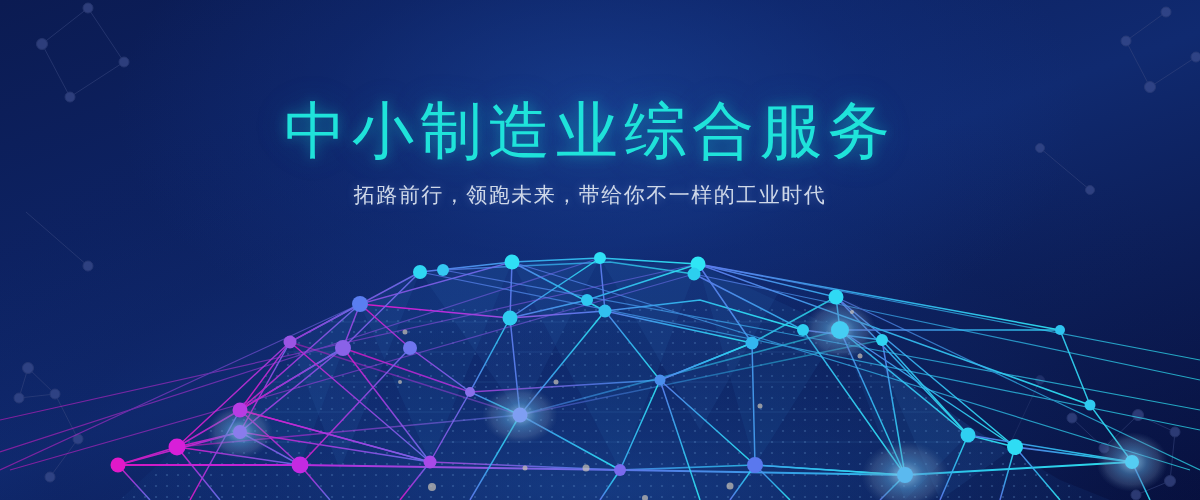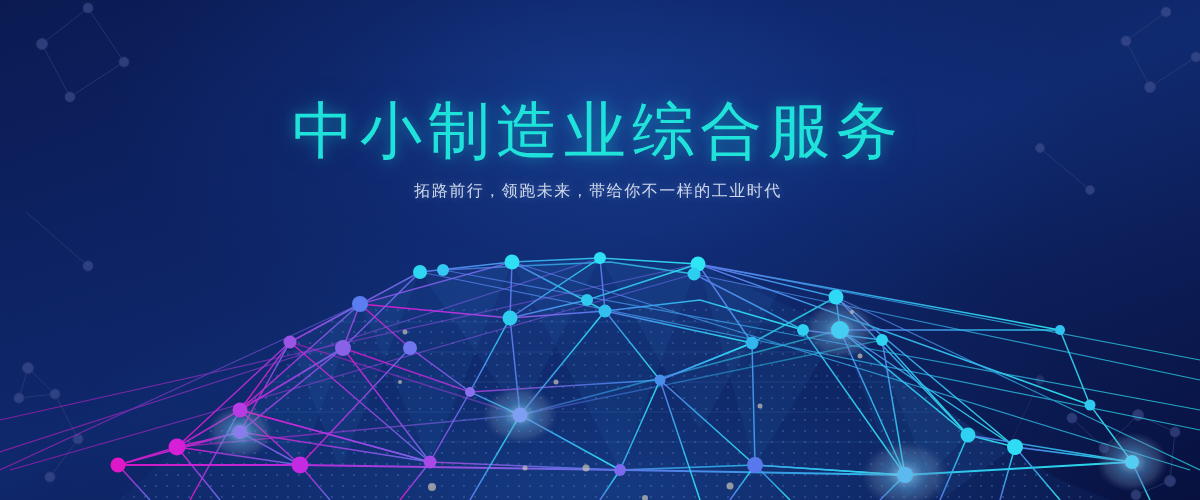--- a/index.html
+++ b/index.html
@@ -15,38 +15,38 @@
     overflow:hidden;
     background:
       radial-gradient(ellipse 620px 340px at 50% 22%, rgba(30,78,170,0.55) 0%, rgba(20,55,140,0.28) 45%, rgba(10,25,80,0) 78%),
       radial-gradient(ellipse 900px 520px at 50% 100%, rgba(18,52,128,0.55) 0%, rgba(10,28,84,0.15) 60%, rgba(8,20,66,0) 85%),
       linear-gradient(160deg, #0b1b52 0%, #0d2262 28%, #102a70 50%, #0c1d56 74%, #070f3c 100%);
   }
   #banner > svg, #banner > .layer {
     position:absolute; left:0; top:0; width:1200px; height:500px;
   }
   .text-block {
-    position:absolute; left:8px; top:0; width:1180px;
+    position:absolute; left:0; top:0; width:1180px;
     text-align:center; z-index:40;
     pointer-events:none;
   }
   #main-title {
     margin-top:96px;
     font-size:62px;
     line-height:1.12;
     letter-spacing:6px;
     font-weight:300;
     color:#1fe3da;
     text-shadow:0 0 14px rgba(26,220,215,0.45), 0 0 34px rgba(20,140,200,0.30);
     white-space:nowrap;
     font-family:"DejaVu Sans","Liberation Sans",sans-serif;
   }
   #sub-title {
     margin-top:16px;
-    font-size:16px;
+    font-size:21px;
     letter-spacing:1.5px;
     font-weight:400;
     color:#cfd8e8;
     text-shadow:0 0 8px rgba(150,190,255,0.35);
     white-space:nowrap;
     font-family:"DejaVu Sans","Liberation Sans",sans-serif;
   }
 </style>
 </head>
 <body>

